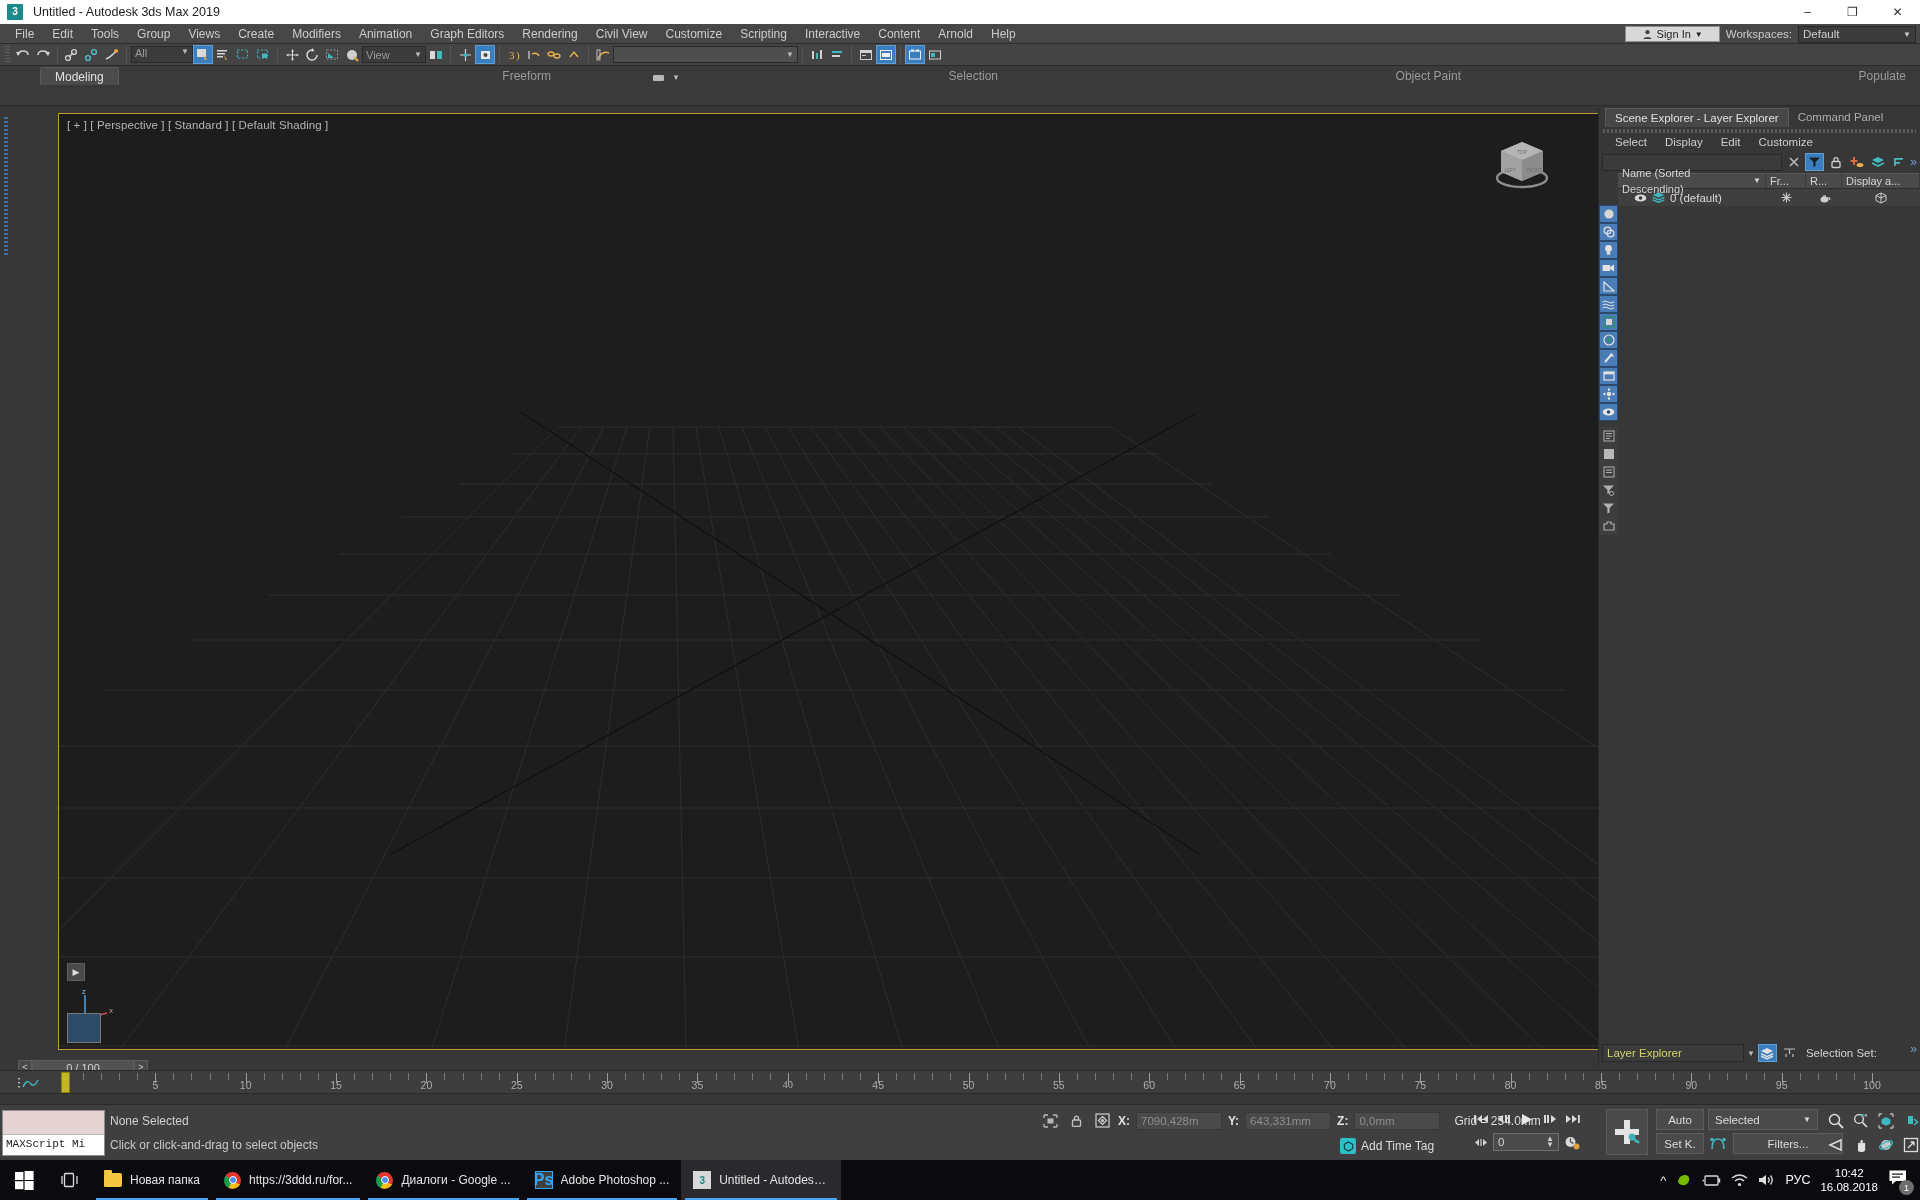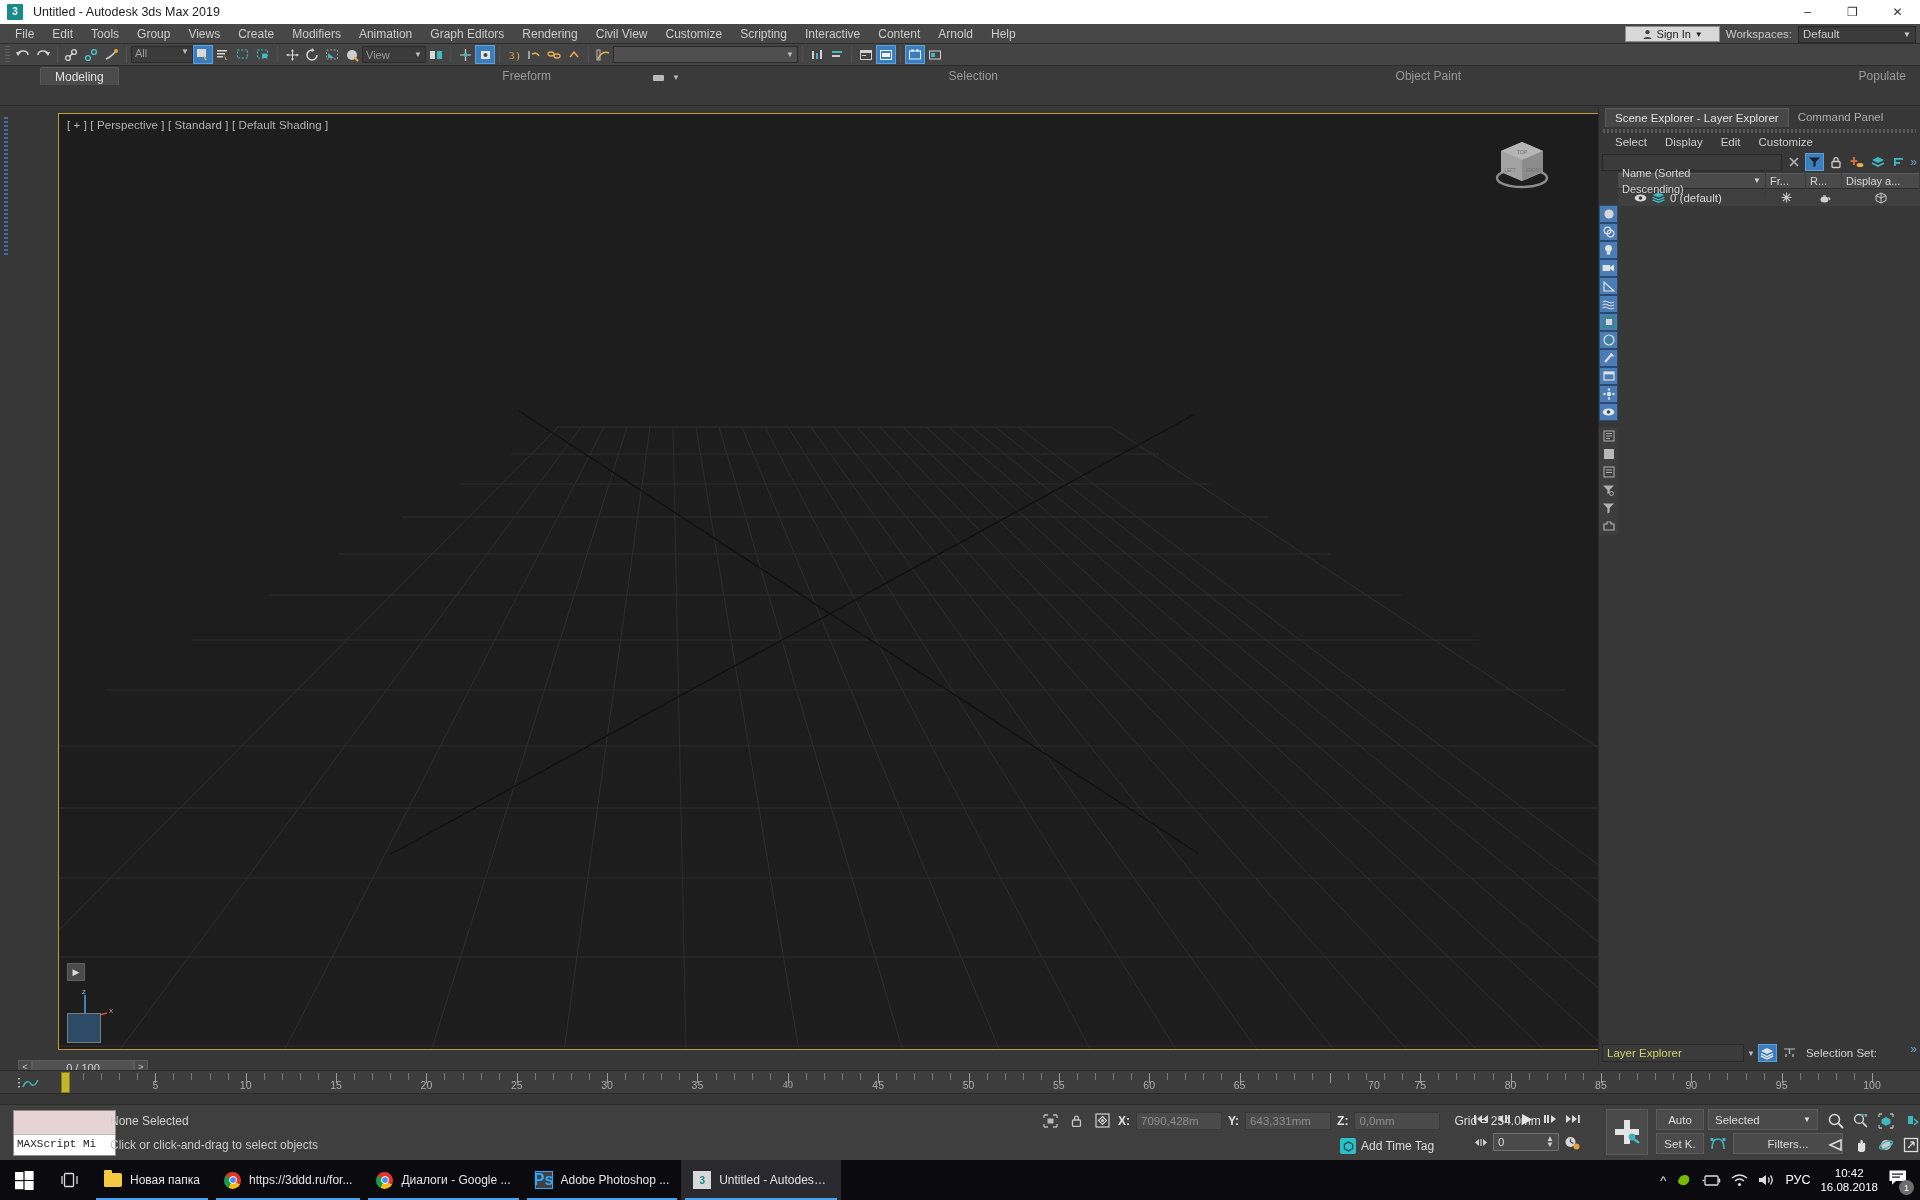--- a/index.html
+++ b/index.html
@@ -137,21 +137,21 @@
               display: flex; align-items: center; justify-content: center; color: #e8e8e8; }
   .se-ctbtn.plain { background: #3d3d3d; border-color: #3d3d3d; color: #b8b8b8; }
   .se-bottom { position: absolute; left: 0; bottom: 0; width: 322px; height: 24px;
                display: flex; align-items: center; gap: 3px; padding: 0 3px; }
   .se-layercombo { width: 142px; height: 18px; background: #3b3b3b; border: 1px solid #282828;
                    color: #d3d36a; font-size: 11.5px; display: flex; align-items: center; padding: 0 4px; }
 
   
   .statusbar { position: absolute; left: 0; top: 1104px; width: 1920px; height: 56px;
                background: #3f3f3f; border-top: 1px solid #2a2a2a; }
-  .maxscript-mini { position: absolute; left: 13px; top: 5px; width: 103px; height: 46px;
+  .maxscript-mini { position: absolute; left: 2px; top: 5px; width: 103px; height: 46px;
                     background: #fff; border: 1px solid #8d8d8d; }
   .msm-top { height: 24px; background: #e6d3d3; border-bottom: 1px solid #b9b9b9; }
   .msm-txt { font-family: "Liberation Mono", monospace; font-size: 11px; color: #222;
              padding: 3px 3px 0 3px; white-space: nowrap; overflow: hidden; }
   .status-line1 { position: absolute; left: 110px; top: 9px; font-size: 12px; color: #d0d0d0; }
   .status-line2 { position: absolute; left: 110px; top: 33px; font-size: 12px; color: #c8c8c8; }
   .coords { position: absolute; left: 1040px; top: 6px; display: flex; align-items: center; gap: 6px; }
   .coordfield { height: 18px; width: 86px; background: #4a4a4a; border: 1px solid #383838;
                 font-size: 11.5px; color: #8e8e8e; display: flex; align-items: center; padding: 0 4px; }
   .coordlabel { font-size: 12px; color: #e0e0e0; font-weight: bold; }
@@ -879,21 +879,21 @@
         <div class="tick" style="left: 1185.34px;"></div>
         <div class="tick" style="left: 1203.41px;"></div>
         <div class="tick" style="left: 1221.48px;"></div>
         <div class="tick major" style="left: 1239.55px;"></div>
         <div class="tick-label" style="left: 1239.55px;">65</div>
         <div class="tick" style="left: 1257.62px;"></div>
         <div class="tick" style="left: 1275.69px;"></div>
         <div class="tick" style="left: 1293.76px;"></div>
         <div class="tick" style="left: 1311.83px;"></div>
         <div class="tick major" style="left: 1329.9px;"></div>
-        <div class="tick-label" style="left: 1329.9px; margin-left: 44px;">70</div>
+        <div class="tick-label" style="left: 1329.9px;">70</div>
         <div class="tick" style="left: 1347.97px;"></div>
         <div class="tick" style="left: 1366.04px;"></div>
         <div class="tick" style="left: 1384.11px;"></div>
         <div class="tick" style="left: 1402.18px;"></div>
         <div class="tick major" style="left: 1420.25px;"></div>
         <div class="tick-label" style="left: 1420.25px;">75</div>
         <div class="tick" style="left: 1438.32px;"></div>
         <div class="tick" style="left: 1456.39px;"></div>
         <div class="tick" style="left: 1474.46px;"></div>
         <div class="tick" style="left: 1492.53px;"></div>

